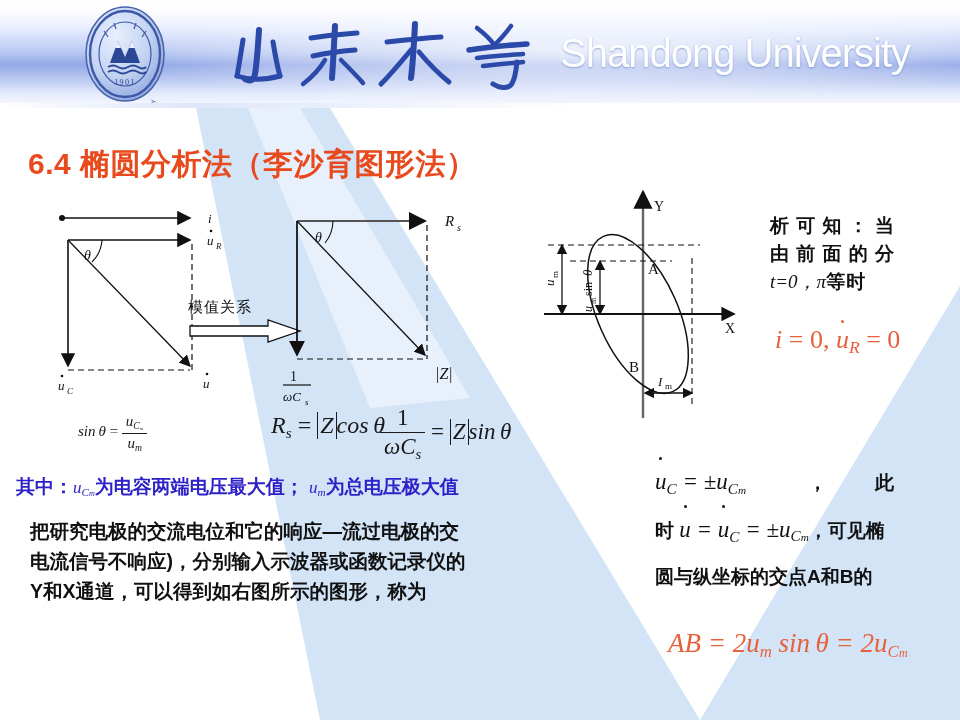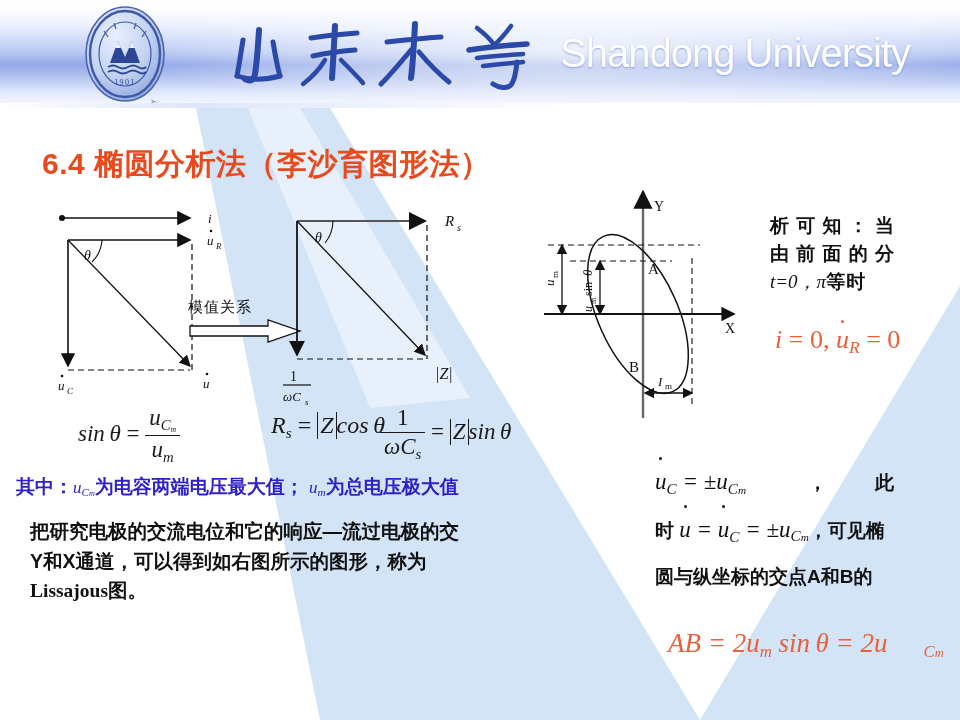--- a/index.html
+++ b/index.html
@@ -36,21 +36,21 @@
     position:absolute;left:560px;top:24px;width:370px;height:60px;
     color:#ffffff;font-family:"Liberation Sans", sans-serif;
     font-size:40px;font-weight:400;letter-spacing:-1px;line-height:58px;
     text-shadow:0 1px 2px rgba(90,115,185,0.55);
     white-space:nowrap;
   }
   
   #wedge{position:absolute;left:0;top:108px;width:960px;height:612px;pointer-events:none;}
   
   #title{
-    position:absolute;left:42px;top:144px;
+    position:absolute;left:28px;top:144px;
     color:#e8491d;font-family:"Liberation Sans", sans-serif;
     font-size:30px;font-weight:bold;letter-spacing:0.5px;white-space:nowrap;
   }
   
   .diagram{position:absolute;}
   #diag-phasor{left:40px;top:198px;width:250px;height:215px;}
   #diag-impedance{left:275px;top:195px;width:215px;height:220px;}
   #diag-ellipse{left:512px;top:186px;width:230px;height:235px;}
   
   .formula{position:absolute;font-family:"Liberation Serif", serif;color:#1a1a1a;}
@@ -296,21 +296,21 @@
   <line x1="133" y1="207" x2="180" y2="207" stroke="#111" stroke-width="1.3" marker-start="url(#ah3s)" marker-end="url(#ah3)"></line>
   <g>
     <text x="146" y="200" font-family="Liberation Serif, serif" font-size="13" font-style="italic" fill="#111">I</text>
     <text x="153" y="203" font-family="Liberation Serif, serif" font-size="9" fill="#111">m</text>
   </g>
 
   <text x="136" y="88" font-family="Liberation Serif, serif" font-size="15" fill="#111">A</text>
   <text x="117" y="186" font-family="Liberation Serif, serif" font-size="15" fill="#111">B</text>
 </svg>
 
-<div class="formula" id="f-sin" style="font-size:23px;">
+<div class="formula" id="f-sin" style="font-size:15px;margin-top:8px;">
   <span class="it">sin θ</span> =
   <span class="mfrac">
     <span class="num"><span class="it">u</span><span class="sub">C<span class="sub2">m</span></span></span>
     <span class="den"><span class="it">u</span><span class="sub">m</span></span>
   </span>
 </div>
 
 <div class="formula" id="f-rs" style="font-size:24px;margin-left:26px;">
   <span class="it">R</span><span class="sub">s</span> =
   <span class="bar"><span class="it">Z</span></span><span class="it">cos θ</span>
@@ -323,22 +323,22 @@
   </span>
   = <span class="bar"><span class="it">Z</span></span><span class="it">sin θ</span>
 </div>
 
 <div id="blue-line">
   <span>其中：</span><span class="mi">u<span style="font-size:0.66em;vertical-align:-0.3em;">C<span style="font-size:0.72em;">m</span></span></span><span>为电容两端电压最大值；</span>&nbsp;<span class="mi">u<span style="font-size:0.66em;vertical-align:-0.3em;">m</span></span><span>为总电压极大值</span>
 </div>
 
 <div id="body-par">
   <div>把研究电极的交流电位和它的响应—流过电极的交</div>
+  <div>电流信号不响应)，分别输入示波器或函数记录仪的</div>
   <div>Y和X通道，可以得到如右图所示的图形，称为</div>
-  <div class="serif">Lissajous图。</div>
 </div>
 
 <div id="right-top">
   <div>析 可 知 ： 当</div>
   <div>由 前 面 的 分</div>
   <div>
     <span class="mi">t=0，</span><span class="mi" style="font-style:italic;">π</span><span>等时</span>
   </div>
 </div>
 
@@ -351,14 +351,14 @@
     <span class="mi"><span class="dotacc">u</span><span style="font-size:0.66em;vertical-align:-0.3em;">C</span> = ±u<span style="font-size:0.66em;vertical-align:-0.3em;">C<span style="font-size:0.74em;">m</span></span></span><span class="spacer-wide"></span><span>，</span><span style="display:inline-block;width:48px;"></span><span>此</span>
   </div>
   <div>
     <span>时</span>
     <span class="mi"><span class="dotacc">u</span> = <span class="dotacc">u</span><span style="font-size:0.66em;vertical-align:-0.3em;">C</span> = ±u<span style="font-size:0.66em;vertical-align:-0.3em;">C<span style="font-size:0.74em;">m</span></span></span><span>，可见椭</span>
   </div>
   <div>圆与纵坐标的交点A和B的</div>
 </div>
 
 <div id="f-ab">
-  AB = 2u<span style="font-size:0.62em;vertical-align:-0.3em;">m</span> sin θ = 2u<span style="font-size:0.62em;vertical-align:-0.3em;margin-left:36px;">C<span style="font-size:0.74em;">m</span></span>
+  AB = 2u<span style="font-size:0.62em;vertical-align:-0.3em;">m</span> sin θ = 2u<span style="font-size:0.62em;vertical-align:-0.3em;">C<span style="font-size:0.74em;">m</span></span>
 </div>
 
 </body></html>

